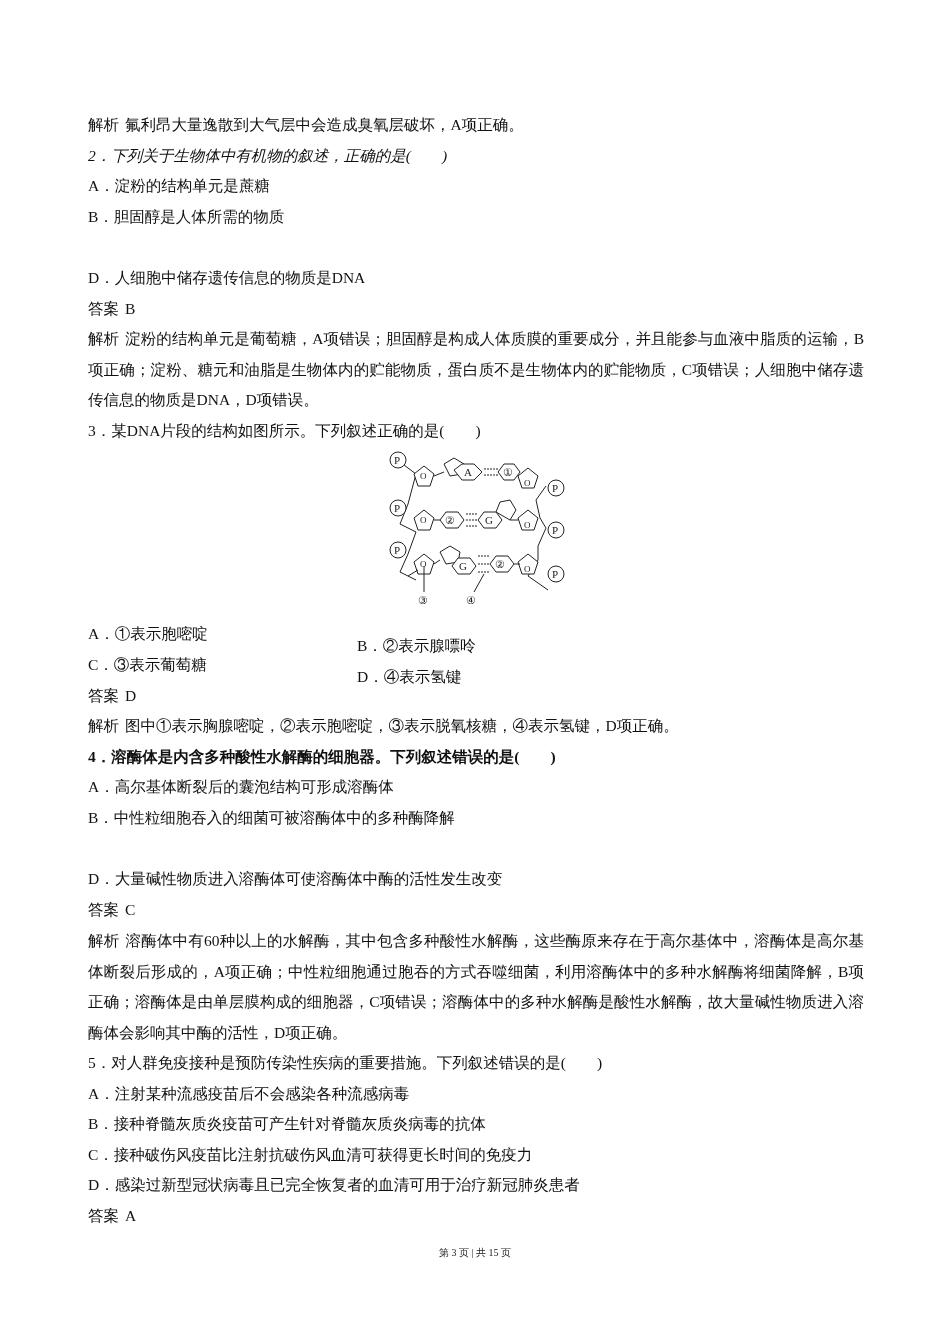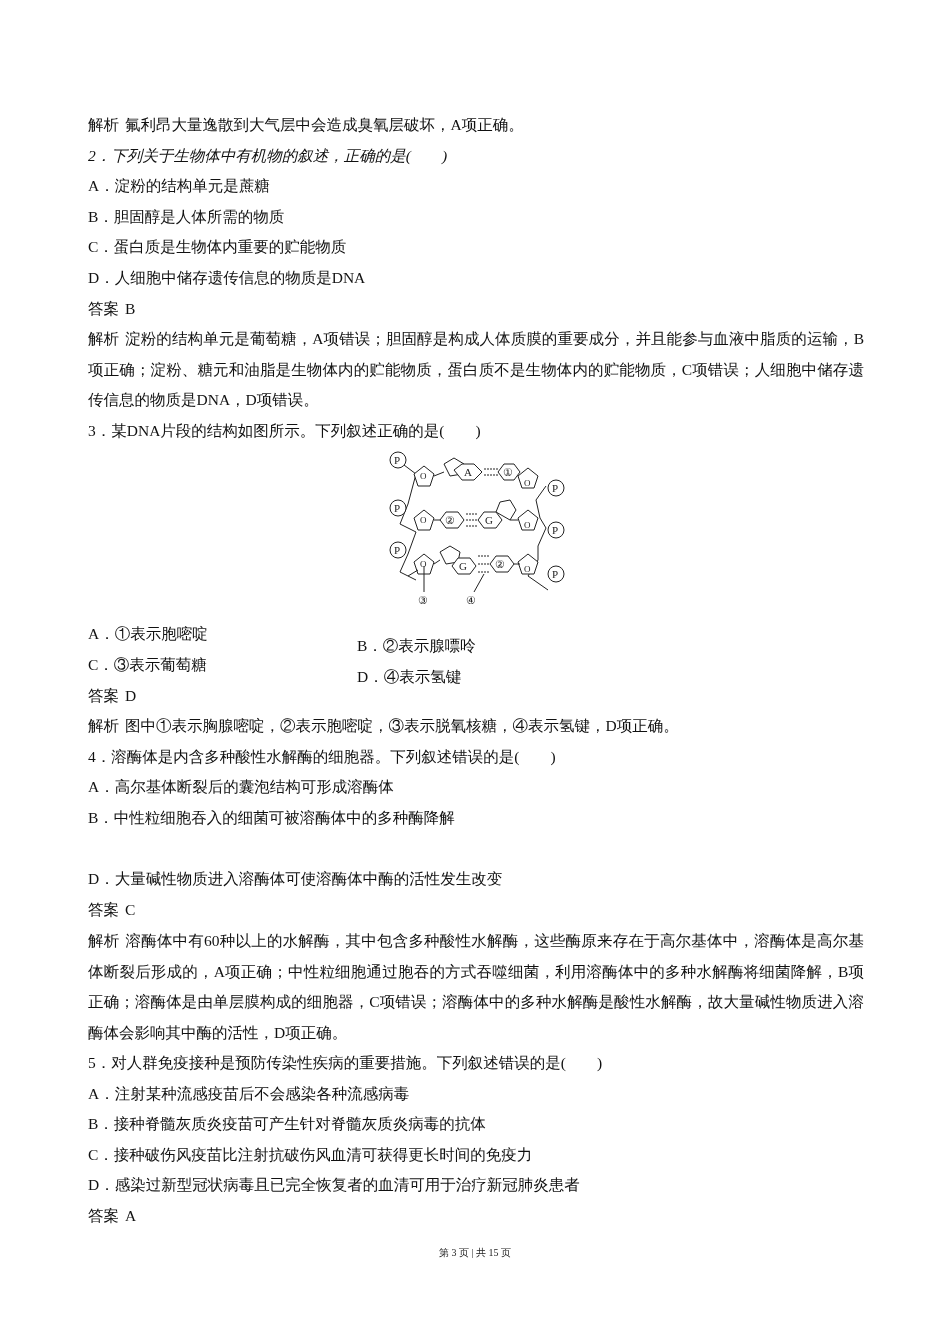--- a/index.html
+++ b/index.html
@@ -18,21 +18,20 @@
 
 <div class="page">
 
   <div class="line" style="top:115px;">
     <span class="lbl">解析</span><span>氟利昂大量逸散到大气层中会造成臭氧层破坏，A项正确。</span>
   </div>
 
   <div class="line" style="top:146px;font-style:italic;">2．下列关于生物体中有机物的叙述，正确的是(　　)</div>
   <div class="line" style="top:176px;">A．淀粉的结构单元是蔗糖</div>
   <div class="line" style="top:207px;">B．胆固醇是人体所需的物质</div>
-  <div class="line" style="top:237px;">C．蛋白质是生物体内重要的贮能物质</div>
   <div class="line" style="top:268px;">D．人细胞中储存遗传信息的物质是DNA</div>
   <div class="line" style="top:299px;">
     <span class="lbl">答案</span><span>B</span>
   </div>
   <div class="para" style="top:324px;">
     <span class="lbl">解析</span><span>淀粉的结构单元是葡萄糖，A项错误；胆固醇是构成人体质膜的重要成分，并且能参与血液中脂质的运输，B项正确；淀粉、糖元和油脂是生物体内的贮能物质，蛋白质不是生物体内的贮能物质，C项错误；人细胞中储存遗传信息的物质是DNA，D项错误。</span>
   </div>
 
   <div class="line" style="top:421px;">3．某DNA片段的结构如图所示。下列叙述正确的是(　　)</div>
 
@@ -120,21 +119,21 @@
   <div class="opt2" style="top:624px;">B．②表示腺嘌呤</div>
   <div class="line" style="top:655px;">C．③表示葡萄糖</div>
   <div class="opt2" style="top:655px;">D．④表示氢键</div>
   <div class="line" style="top:686px;">
     <span class="lbl">答案</span><span>D</span>
   </div>
   <div class="line" style="top:716px;">
     <span class="lbl">解析</span><span>图中①表示胸腺嘧啶，②表示胞嘧啶，③表示脱氧核糖，④表示氢键，D项正确。</span>
   </div>
 
-  <div class="line" style="top:747px;">4．溶酶体是内含多种酸性水解酶的细胞器。下列叙述错误的是(　　)</div>
+  <div class="line" style="top:747px;font-weight:bold;">4．溶酶体是内含多种酸性水解酶的细胞器。下列叙述错误的是(　　)</div>
   <div class="line" style="top:777px;">A．高尔基体断裂后的囊泡结构可形成溶酶体</div>
   <div class="line" style="top:808px;">B．中性粒细胞吞入的细菌可被溶酶体中的多种酶降解</div>
   <div class="line" style="top:869px;">D．大量碱性物质进入溶酶体可使溶酶体中酶的活性发生改变</div>
   <div class="line" style="top:900px;">
     <span class="lbl">答案</span><span>C</span>
   </div>
   <div class="para" style="top:926px;">
     <span class="lbl">解析</span><span>溶酶体中有60种以上的水解酶，其中包含多种酸性水解酶，这些酶原来存在于高尔基体中，溶酶体是高尔基体断裂后形成的，A项正确；中性粒细胞通过胞吞的方式吞噬细菌，利用溶酶体中的多种水解酶将细菌降解，B项正确；溶酶体是由单层膜构成的细胞器，C项错误；溶酶体中的多种水解酶是酸性水解酶，故大量碱性物质进入溶酶体会影响其中酶的活性，D项正确。</span>
   </div>
 

